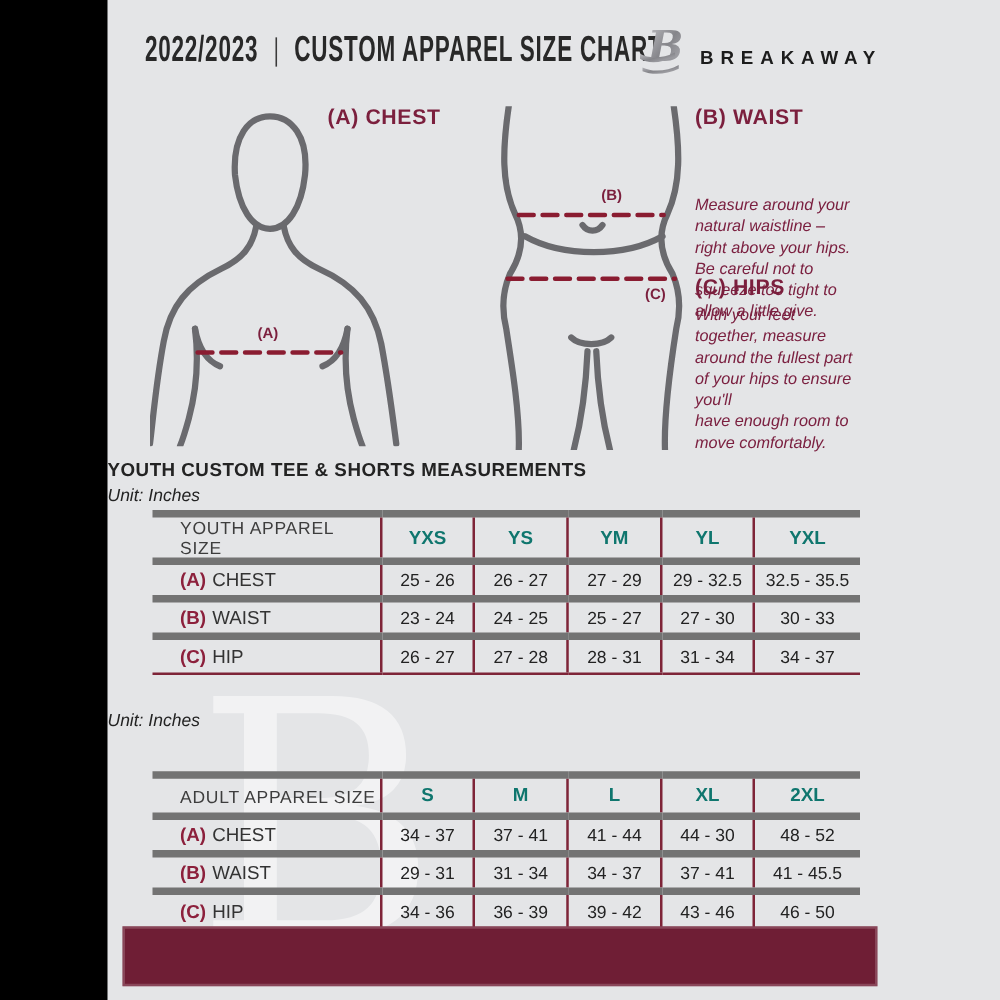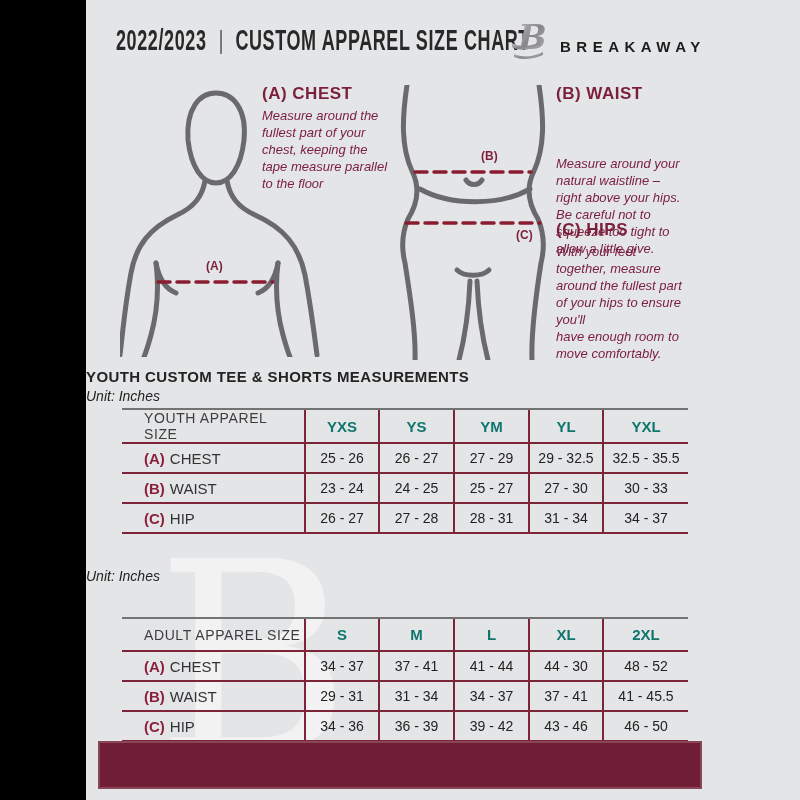--- a/index.html
+++ b/index.html
@@ -46,21 +46,21 @@
   }
   .tbl-unit{
     position:absolute;left:0;width:100%;text-align:left;
     font-size:14px;font-style:italic;color:#232323;z-index:2;
   }
   
   .size-table{
     position:absolute;border-collapse:collapse;table-layout:fixed;width:566px;z-index:2;
   }
   .size-table th,.size-table td{
-    border-top:2px solid #737373;border-bottom:2px solid #7e2438;
+    border-top:6px solid #737373;border-bottom:2px solid #7e2438;
     padding:0;text-align:center;vertical-align:middle;
   }
   .size-table th:not(:first-child),.size-table td:not(:first-child){
     border-left:2px solid #7e2438;
   }
   .size-table thead tr{height:33px;}
   .size-table tbody tr{height:30px;}
   .size-table th.label-col{
     text-align:left;padding-left:22px;font-weight:400;font-size:14px;
     letter-spacing:.6px;color:#3d3d3d;
@@ -117,25 +117,20 @@
       <path d="M 85 96 C 82 112 74 122 57 130 C 30 143 16 160 11 188 C 5 220 3 245 0 270"></path>
       <path d="M 107 96 C 110 112 118 122 135 130 C 164 143 179 161 185 190 C 191 222 194 247 197 270"></path>
       <path d="M 36 178 C 39 194 46 204 56 208"></path>
       <path d="M 36 178 C 39 202 37 228 31 250 C 28 261 26 267 24 272"></path>
       <path d="M 158 178 C 155 194 148 204 138 208"></path>
       <path d="M 158 178 C 155 202 157 228 163 250 C 166 261 168 267 170 272"></path>
       <path class="dash" d="M 38 197 H 153"></path>
     </svg>
     <div class="fig-label" style="left:120px;top:259px;">(A)</div>
     <div class="guide-heading" style="left:176px;top:84px;">(A) CHEST</div>
-    <div class="guide-body" style="left:176px;top:107px;width:160px;">Measure around the
-fullest part of your
-chest, keeping the
-tape measure parallel
-to the floor</div>
 
     <svg class="fig" style="left:314px;top:85px;" width="150" height="275" viewBox="0 0 150 275">
       <path d="M 7 0 C 2 34 1 62 12 86 C 20 102 18 118 8 134 C 2 148 1 162 5 178 C 10 210 16 248 15 275"></path>
       <path d="M 139 0 C 144 34 145 62 134 86 C 126 102 128 118 138 134 C 144 148 145 162 141 178 C 136 210 131 248 132 275"></path>
       <path d="M 20 104 C 50 121 100 121 130 104"></path>
       <path d="M 66 95 C 70 101 78 101 82 95"></path>
       <path d="M 57 185 C 64 192 82 192 89 185"></path>
       <path d="M 70 196 C 69 220 66 248 59 275"></path>
       <path d="M 77 196 C 78 220 81 248 88 275"></path>
       <path class="dash" d="M 15 87 H 131"></path>

